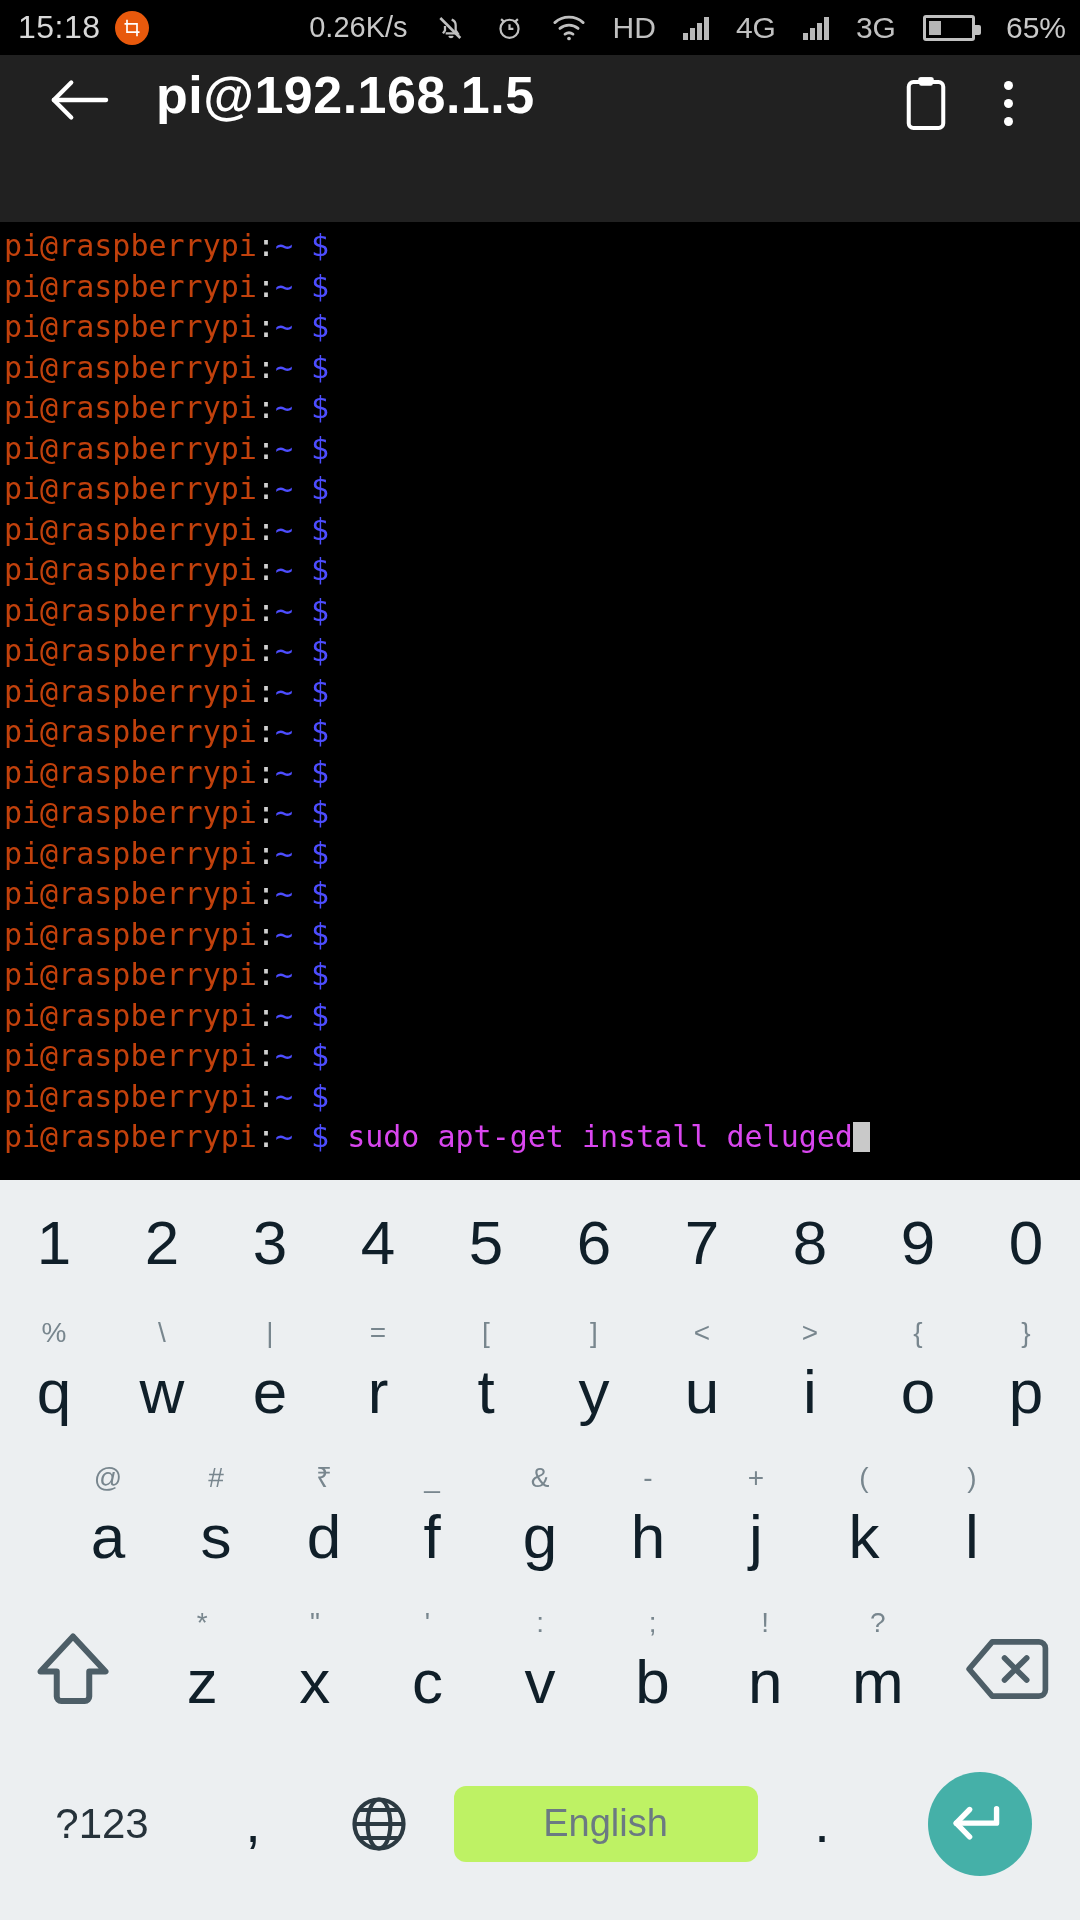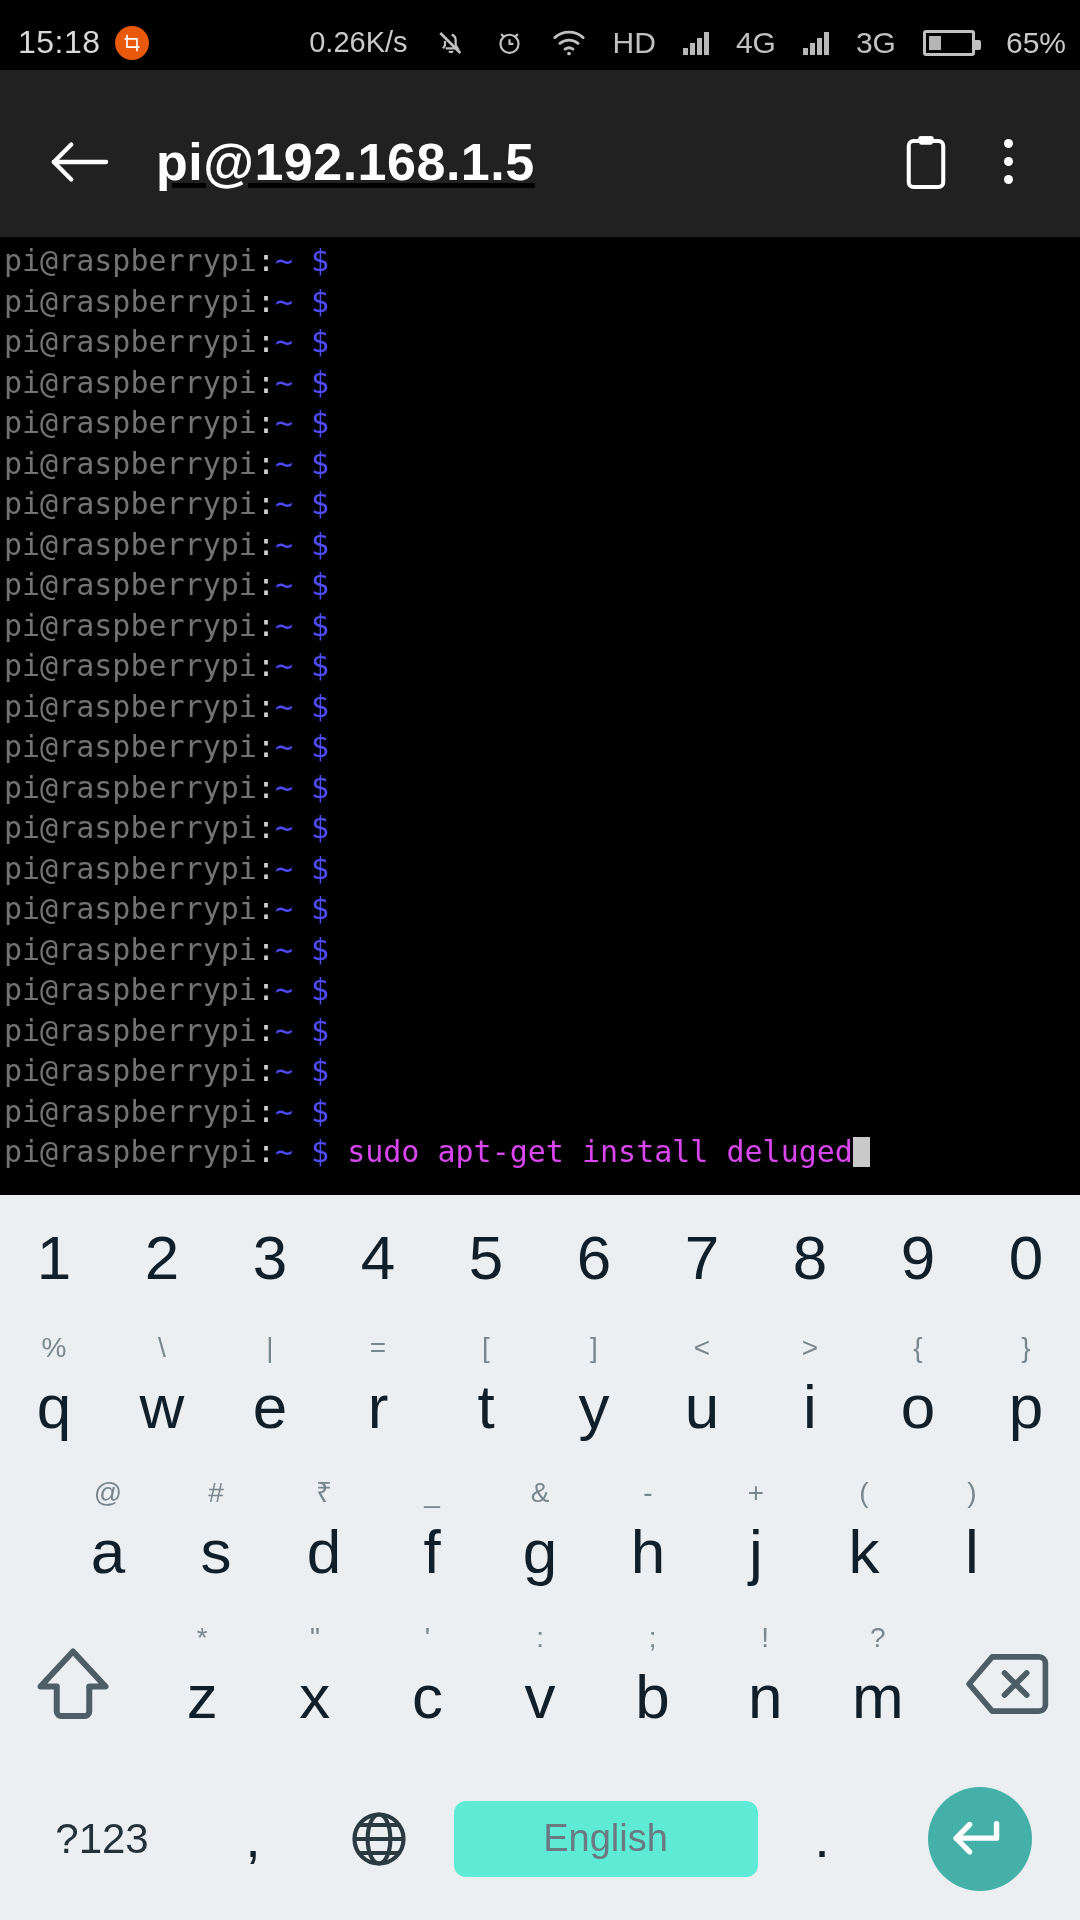--- a/index.html
+++ b/index.html
@@ -2,21 +2,21 @@
 <html><head>
 <meta charset="utf-8">
 <style>
   * { margin:0; padding:0; box-sizing:border-box; }
   html, body {
     width:1080px; height:1920px;
     background:#000;
     font-family:"Liberation Sans", sans-serif;
     overflow:hidden;
   }
-  #root { position:relative; width:1080px; height:1856px;margin-top:15px; }
+  #root { position:relative; width:1080px; height:1856px; }
 
   
   .statusbar {
     position:absolute; top:0; left:0; width:1080px; height:55px;
     background:#000; display:flex; align-items:center;
     padding:0 14px 0 18px;
   }
   .sb-time {
     color:#d8d8d8; font-size:32px; letter-spacing:0.5px;
     font-family:"Liberation Sans", sans-serif;
@@ -45,21 +45,21 @@
   .sb-batt:after {
     content:""; position:absolute; right:-9px; top:7px;
     width:6px; height:10px; background:#c0c0c0; border-radius:0 2px 2px 0;
   }
   .sb-batt-fill { height:100%; background:#b5b5b5; }
   .sb-pct { color:#c9c9c9; font-size:30px; margin-left:4px; }
 
   
   .appbar {
     position:absolute; top:55px; left:0; width:1080px; height:167px;
-    background:#212121; display:flex; align-items:center; padding:16px 42px 0 48px;text-decoration:underline;
+    background:#212121; display:flex; align-items:flex-start; padding:10px 42px 0 48px;
   }
   .appbar-back { width:70px; height:70px; display:flex; align-items:center; justify-content:flex-start; cursor:pointer; }
   .appbar-title {
     color:#ffffff; font-size:52px; font-weight:bold; margin-left:38px;
     letter-spacing:0.5px; white-space:nowrap;
   }
   .appbar-spacer { flex:1 1 auto; }
   .appbar-action { width:76px; height:76px; display:flex; align-items:center; justify-content:center; cursor:pointer; }
   .appbar-overflow { width:60px; height:76px; display:flex; flex-direction:column; align-items:center; justify-content:center; gap:9px; cursor:pointer; margin-left:14px;}
   .appbar-overflow span { width:9px; height:9px; border-radius:50%; background:#fff; display:block; }
@@ -67,21 +67,21 @@
   
   .terminal {
     position:absolute; top:222px; left:0; width:1080px; height:958px;
     background:#000; overflow:hidden; padding:4px 0 0 4px;
   }
   .term-line {
     font-family:"DejaVu Sans Mono", monospace;
     font-size:30px; line-height:40.5px; white-space:pre;
     letter-spacing:0px;
   }
-  .c-user { color:#737373; }
+  .c-user { color:#c2410c; }
   .c-colon { color:#d0d0d0; }
   .c-path { color:#4d4dff; }
   .c-dollar { color:#4d4dff; }
   .c-cmd { color:#d946ef; }
   .cursor {
     display:inline-block; width:17px; height:30px;
     background:#c9c9c9; vertical-align:-5px;
   }
 
   
@@ -120,21 +120,21 @@
   .key-shift, .key-back { flex:0 0 146px; }
   .key-sym   { flex:0 0 186px; }
   .key-comma { flex:0 0 116px; }
   .key-globe { flex:0 0 136px; }
   .key-space { flex:1 1 auto; }
   .key-period{ flex:0 0 116px; }
   .key-enter { flex:0 0 200px; }
 
   .sym-label { color:#26323a; font-size:42px; letter-spacing:0px; }
   .spacebar {
-    width:304px; height:76px; border-radius:12px; background:#5eead4;
+    width:304px; height:76px; border-radius:12px; background:#bef264;
     display:flex; align-items:center; justify-content:center;
   }
   .spacebar span { color:#6b7a82; font-size:38px; }
   .enter-circle {
     width:104px; height:104px; border-radius:50%; background:#45b0a8;
     display:flex; align-items:center; justify-content:center;
   }
   .punct { color:#101f29; font-size:56px; line-height:0.4; }
 </style>
 </head>

